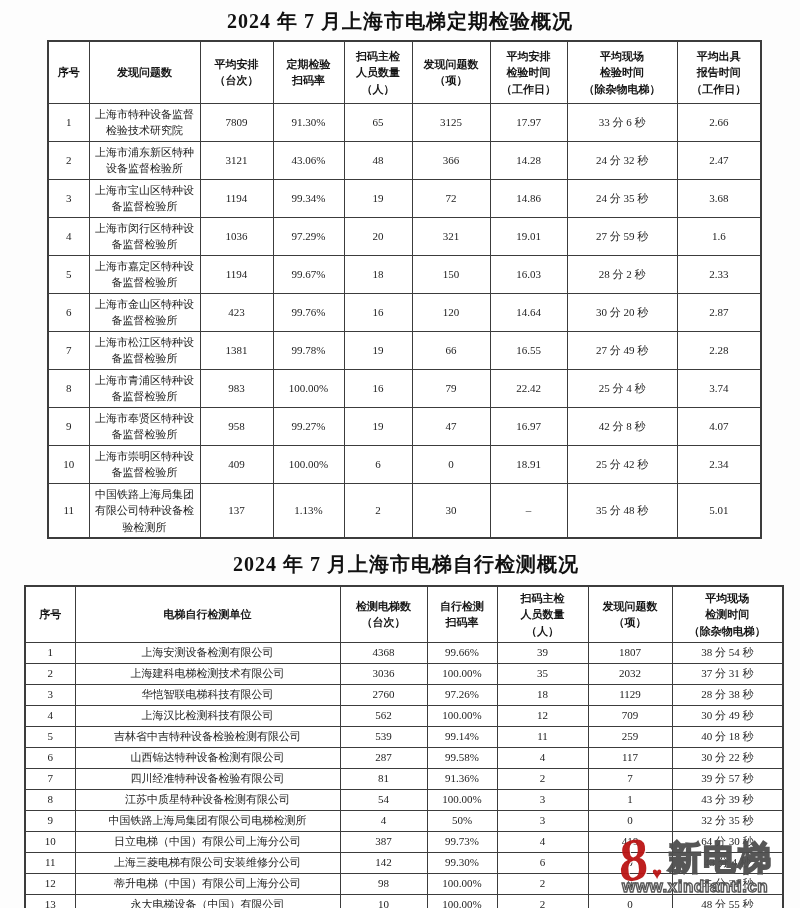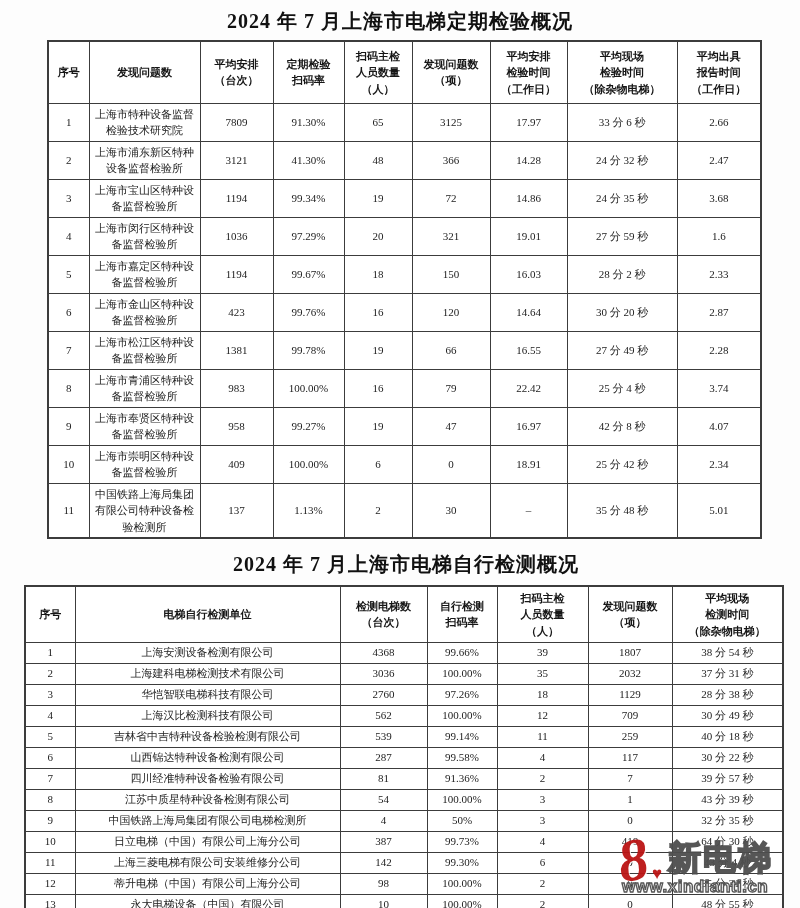--- a/index.html
+++ b/index.html
@@ -161,21 +161,21 @@
           <td>65</td>
           <td>3125</td>
           <td>17.97</td>
           <td>33 分 6 秒</td>
           <td>2.66</td>
         </tr>
         <tr>
           <td>2</td>
           <td>上海市浦东新区特种设备监督检验所</td>
           <td>3121</td>
-          <td>41.30%</td>
+          <td>43.06%</td>
           <td>48</td>
           <td>366</td>
           <td>14.28</td>
           <td>24 分 32 秒</td>
           <td>2.47</td>
         </tr>
         <tr>
           <td>3</td>
           <td>上海市宝山区特种设备监督检验所</td>
           <td>1194</td>

